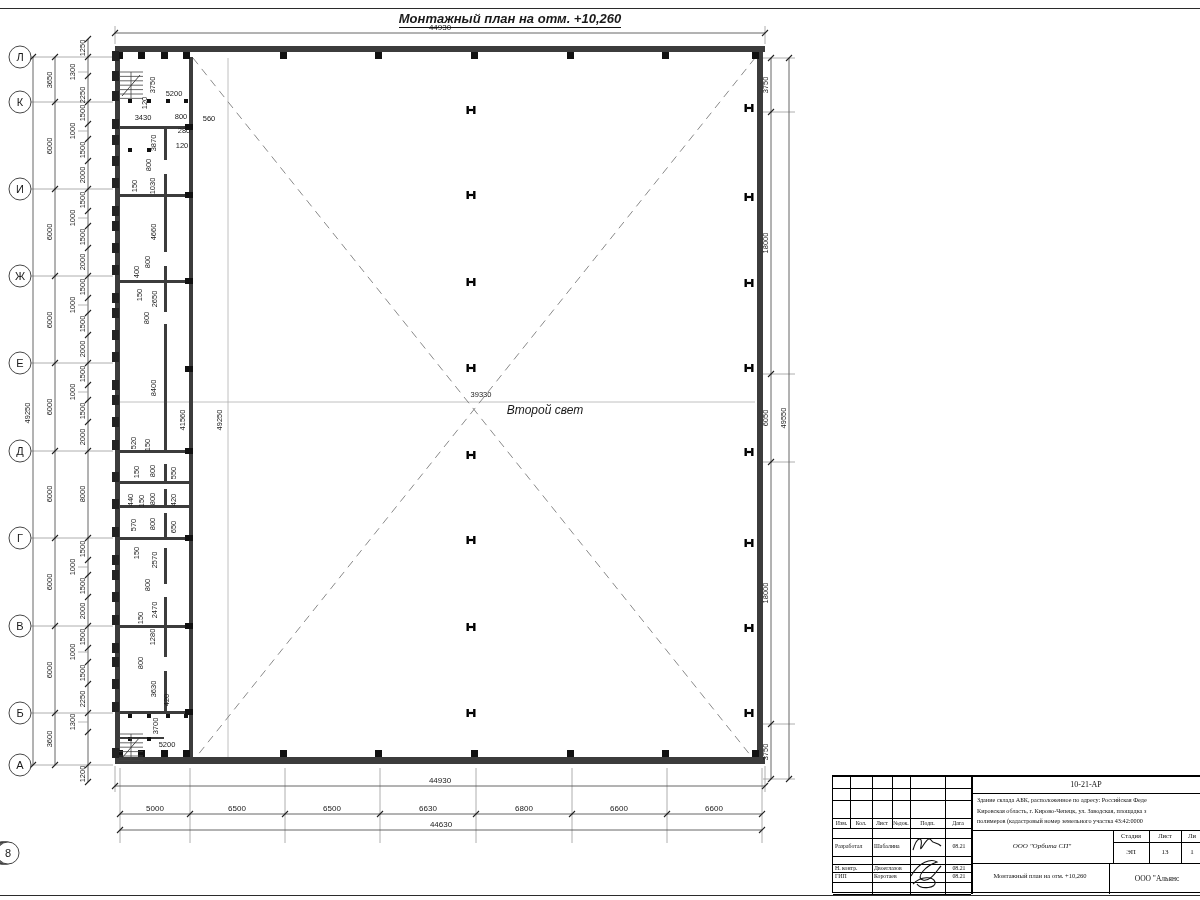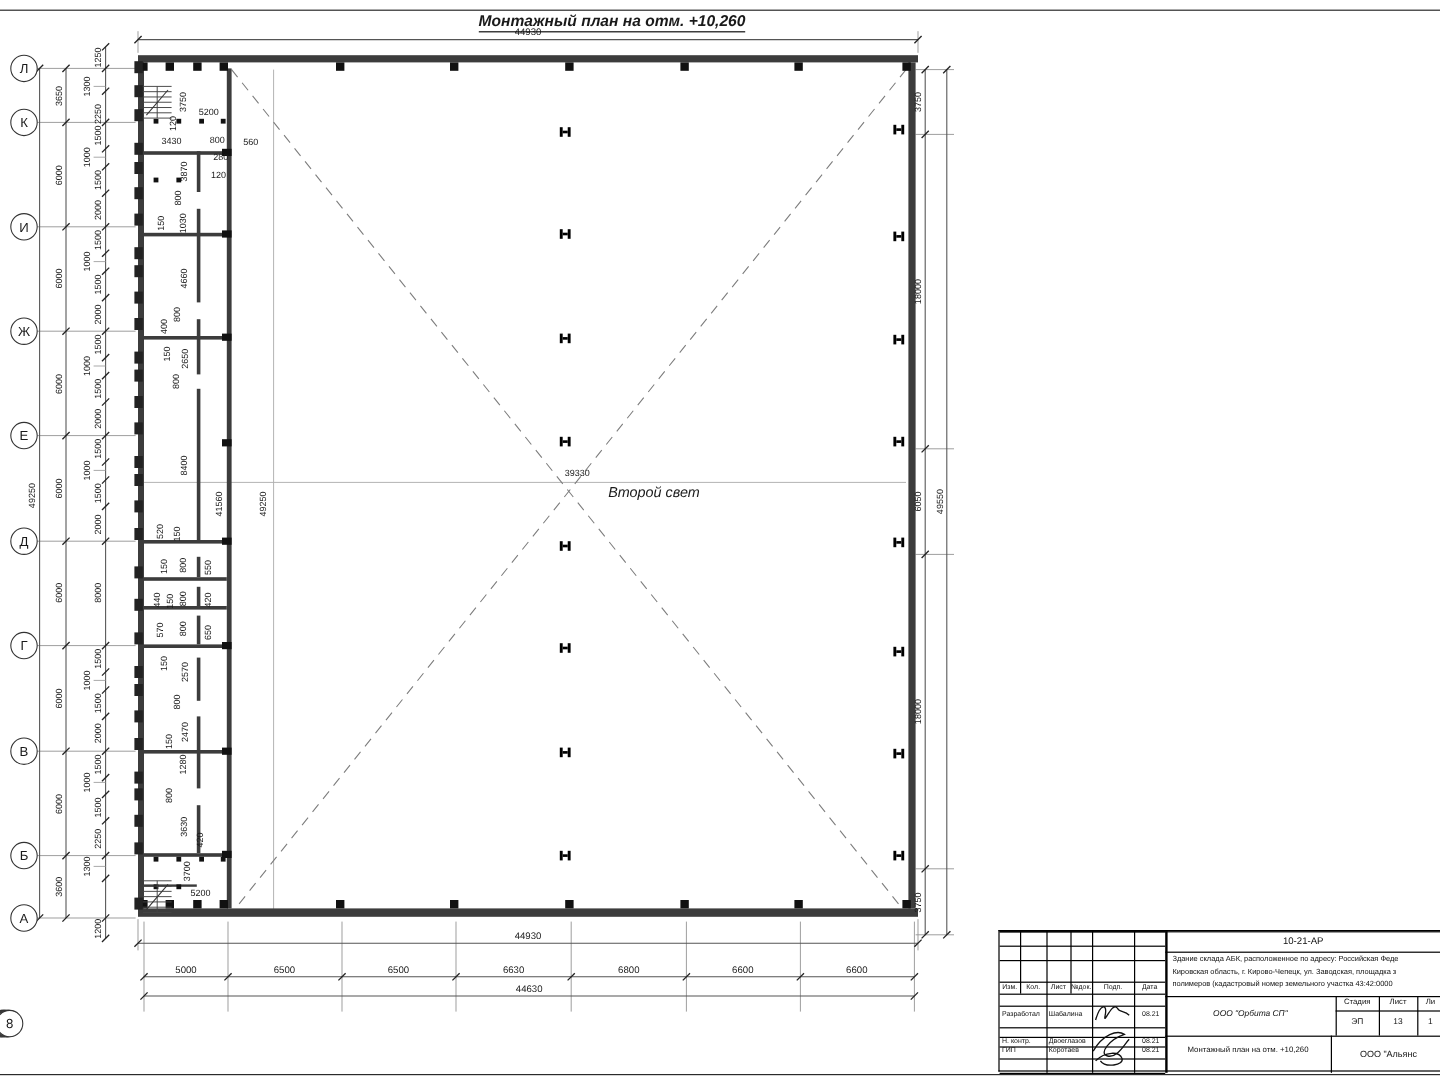--- a/index.html
+++ b/index.html
@@ -7,21 +7,21 @@
        font-family:"Liberation Sans",sans-serif;color:#1a1a1a;}
   #sheet{position:absolute;left:0;top:0;width:1200px;height:900px;}
   svg text{font-family:"Liberation Sans",sans-serif;fill:#1a1a1a;}
   .frame-line{position:absolute;left:0;width:1200px;height:0;border-top:1.4px solid #2b2b2b;}
   #drawing-title{position:absolute;left:320px;top:9px;width:380px;text-align:center;}
   #drawing-title span{display:inline-block;font-style:italic;font-weight:bold;font-size:13px;
        border-bottom:1.3px solid #111;padding-bottom:1px;}
   
   #titleblock{position:absolute;left:832px;top:775px;width:368px;height:118px;
       border-top:1.8px solid #000;border-left:1.8px solid #000;border-bottom:1.8px solid #000;
-      box-sizing:border-box;background:#fff;font-size:6px;}
+      box-sizing:border-box;background:#fff;font-size:6px;font-family:Liberation Serif, serif;}
   .tbl{position:absolute;background:#000;}
   .tbt{position:absolute;white-space:nowrap;color:#111;}
   .tb-center{text-align:center;}
   .sig-svg{position:absolute;}
 </style>
 </head>
 <body>
 
 <div id="sheet">
   <div class="frame-line" style="top:8px"></div>

